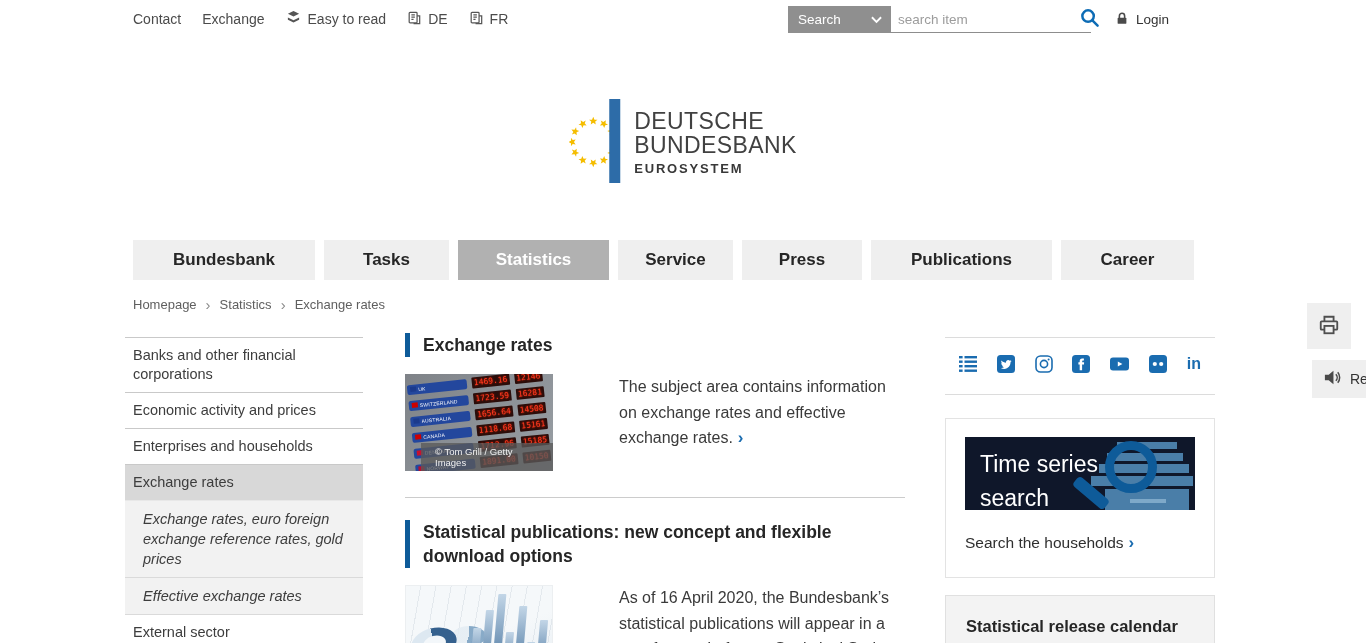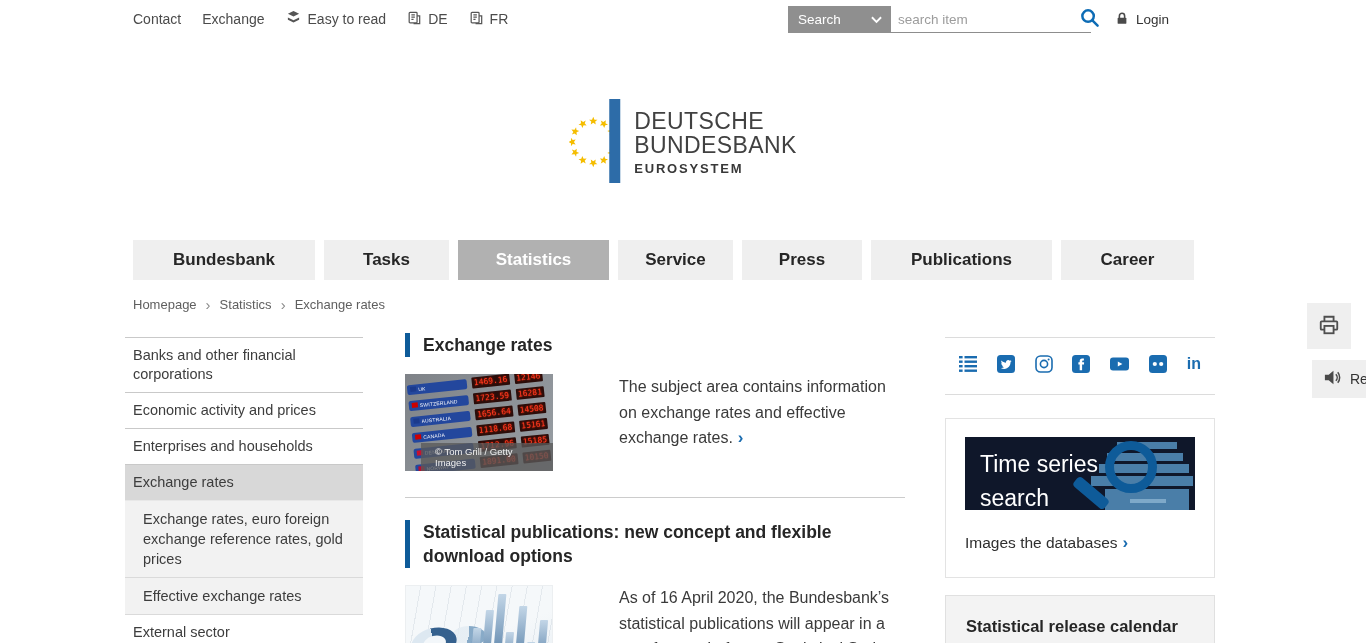--- a/index.html
+++ b/index.html
@@ -28,21 +28,21 @@
   .tab { height:40px; display:flex; align-items:center; justify-content:center; background:#efefef; color:#262626; font-size:17px; font-weight:600; cursor:pointer; }
   .tab.active { background:#b1b1b1; color:#fff; }
   
   .breadcrumb { position:absolute; left:133px; top:297px; display:flex; align-items:center; gap:9px; font-size:13px; color:#5f5f5f; }
   .bc-sep { color:#8a8a8a; font-size:15px; line-height:13px; }
   .bc-link { cursor:pointer; }
   
   .sidebar { position:absolute; left:125px; top:337px; width:238px; border-top:1px solid #c9c9c9; }
   .side-item { padding:8px 8px; font-size:14.5px; line-height:19px; color:#3d3d3d; border-bottom:1px solid #c9c9c9; cursor:pointer; }
   .side-item.active { background:#d8d8d8; border-bottom:1px solid #e8e8e8; }
-  .side-item.sub { background:#f2f2f2; padding-left:18px; border-bottom:1px solid #dadada; line-height:20px; padding-top:8px; padding-bottom:8px; }
+  .side-item.sub { background:#f2f2f2; padding-left:18px; border-bottom:1px solid #dadada; line-height:20px; padding-top:8px; padding-bottom:8px;font-style:italic; }
   
   .main { position:absolute; left:405px; top:333px; width:500px; }
   .hrow { display:flex; gap:13px; cursor:pointer; }
   .hbar { width:5px; background:#0e5b99; flex:0 0 5px; }
   .htext { font-size:17.5px; font-weight:bold; color:#262626; line-height:24px; }
   .hrow.one .hbar { height:24px; }
   .art-row { margin-top:17px; display:flex; gap:18px; }
   .art-text { width:335px; font-size:16px; line-height:25.5px; color:#3a3a3a;margin-left:48px; }
   .chev { color:#1a6cb0; font-weight:bold; font-size:17px; margin-left:5px; cursor:pointer; }
   .divider { border-top:1px solid #ccc; margin-top:26px; }
@@ -389,21 +389,21 @@
       <div class="d d4"></div>
       <div class="dbox"></div>
       <div class="mag"></div>
       <div class="mag-handle"></div>
       <div class="ts-text">
         <span>Time series</span>
         <span>search</span>
       </div>
     </div>
     <div class="ts-link">
-      <span>Images the databases</span><span class="chev">›</span>
+      <span>Search the households</span><span class="chev">›</span>
     </div>
   </div>
 
   <div class="cal-box">
     <div class="cal-title">Statistical release calendar</div>
   </div>
 </aside>
 
 <button class="print-btn">
   <span>

